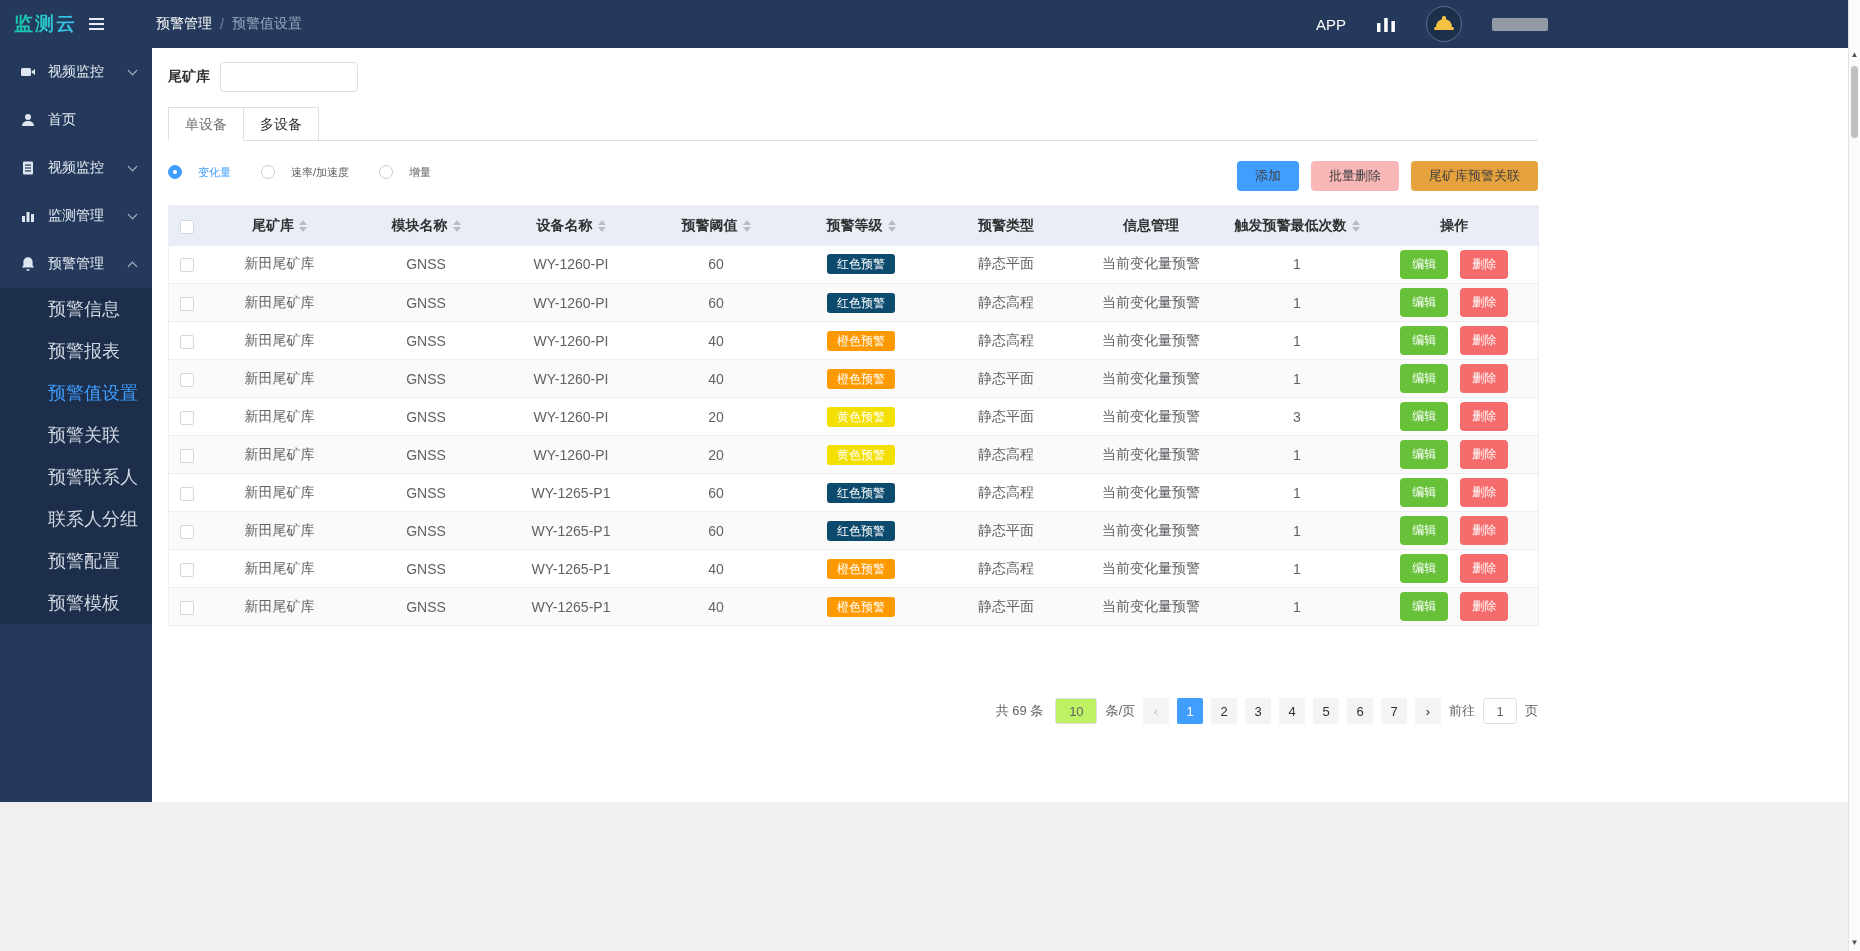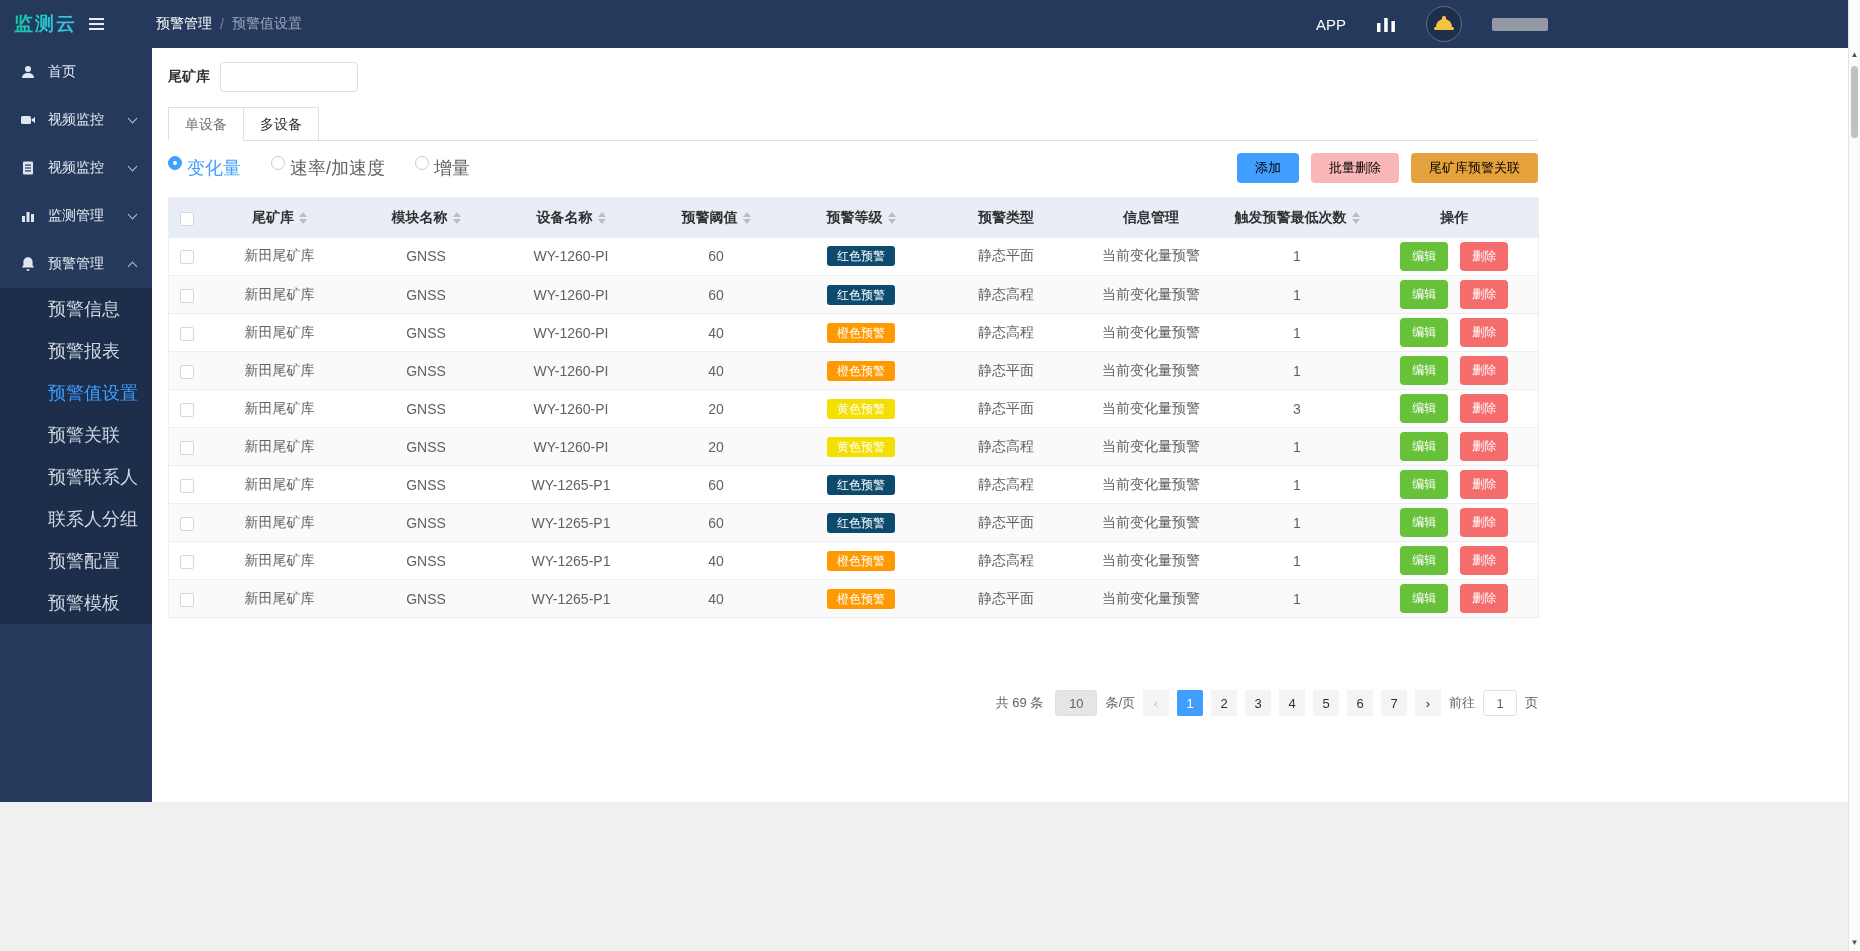--- a/index.html
+++ b/index.html
@@ -47,27 +47,27 @@
   
   .tabs { display:flex; margin-top:15px; border-bottom:1px solid #dcdfe6; }
   .tab { height:34px; line-height:33px; padding:0 16px; font-size:14px; color:#303133; background:#fff;
     border:1px solid #dcdfe6; border-bottom:1px solid #dcdfe6; margin-bottom:-1px; cursor:pointer; }
   .tab + .tab { border-left:none; }
   .tab.active { color:#737373; border-bottom-color:#fff; }
 
   
   .control-row { margin-top:12px; display:flex; align-items:center; }
   .radios { display:flex; align-items:center; gap:30px; }
-  .radio { display:flex; align-items:flex-start; gap:5px; font-size:18px; color:#606266; cursor:pointer; }
+  .radio { display:flex; align-items:flex-start; gap:16px; font-size:11px; color:#606266; cursor:pointer; }
   .radio-dot { width:14px; height:14px; border-radius:50%; border:1px solid #c7ccd4; background:#fff; position:relative; }
   .radio.checked .radio-dot { border-color:#409eff; background:#409eff; }
   .radio.checked .radio-dot::after { content:""; position:absolute; left:4px; top:4px; width:4px; height:4px; border-radius:50%; background:#fff; }
   .radio.checked .radio-label { color:#409eff; }
   .action-btns { margin-left:auto; display:flex; gap:12px; }
-  .btn { height:30px; padding:0 18px; border:none; border-radius:4px; color:#000000; font-size:13px; cursor:pointer; white-space:nowrap; }
+  .btn { height:30px; padding:0 18px; border:none; border-radius:4px; color:#404040; font-size:13px; cursor:pointer; white-space:nowrap;margin-top:8px; }
   .btn-add { background:#409eff; }
   .btn-batch { background:#f9b7b7; cursor:not-allowed; }
   .btn-tailing { background:#e6a23c; }
 
   
   .data-table { margin-top:14px; width:1370px; border-collapse:collapse; table-layout:fixed; font-size:14px; color:#606266; border:1px solid #ebeef5; }
   .data-table thead th { background:#e9eef6; height:40px; font-weight:bold; color:#303133; text-align:center; }
   .data-table tbody td { height:38px; text-align:center; border-bottom:1px solid #ebeef5; }
   .data-table tbody tr:nth-child(even) { background:#fafafa; }
   .th-inner { display:inline-flex; align-items:center; }
@@ -79,21 +79,21 @@
   .badge-red { background:#0c4a6e; }
   .badge-orange { background:#ff9900; }
   .badge-yellow { background:#f3df02; }
   .row-btn { border:none; border-radius:4px; color:#fff; font-size:12px; padding:6px 12px; cursor:pointer; }
   .btn-edit { background:#67c23a; margin-right:8px;padding-left:12px; }
   .btn-delete { background:#f56c6c; }
 
   
   .pagination { margin-top:72px; width:1370px; display:flex; justify-content:flex-end; align-items:center; gap:8px; font-size:13px; color:#606266; }
   .total-text { margin-right:4px; }
-  .page-size-box { display:inline-flex; width:42px; height:26px; border:1px solid #dcdfe6; border-radius:3px; align-items:center; justify-content:center; background:#e5e5e5; cursor:pointer; }
+  .page-size-box { display:inline-flex; width:42px; height:26px; border:1px solid #dcdfe6; border-radius:3px; align-items:center; justify-content:center; background:#bef264; cursor:pointer; }
   .pg-btn { min-width:26px; height:26px; padding:0 6px; border:none; border-radius:2px; background:#f4f4f5; color:#303133; font-size:13px; cursor:pointer; }
   .pg-prev { color:#c0c4cc; }
   .pg-page.active { background:#409eff; color:#fff; }
   .goto-input { width:34px; height:26px; text-align:center; border:1px solid #dcdfe6; border-radius:3px; font-size:13px; color:#606266; outline:none; }
 
   
   .scrollbar { position:absolute; top:0; right:0; width:12px; height:951px; background:#fbfbfb; border-left:1px solid #e4e4e4; }
   .sb-arrow { position:absolute; left:0; width:11px; text-align:center; font-size:8px; color:#555; }
   .sb-up { top:50px; }
   .sb-down { bottom:4px; }
@@ -137,35 +137,35 @@
       <span class="redacted"></span>
     </div>
   </header>
 
   <div class="body-row">
 
     <aside class="sidebar">
       <div class="menu-item">
         <span class="mi-icon">
           <svg width="16" height="16" viewBox="0 0 16 16">
-              <circle cx="8" cy="5" r="3" fill="#dfe6f0"></circle>
-              <path d="M2 14c0-3.3 2.7-5 6-5s6 1.7 6 5z" fill="#dfe6f0"></path>
-            </svg>
-        </span>
-        <span>首页</span>
-      </div>
-      <div class="menu-item">
-        <span class="mi-icon">
-          <svg width="16" height="16" viewBox="0 0 16 16">
               <rect x="1" y="4" width="10" height="8" rx="1.5" fill="#dfe6f0"></rect>
               <path d="M11.5 7.5 15 5v6l-3.5-2.5z" fill="#dfe6f0"></path>
             </svg>
         </span>
         <span>视频监控</span>
         <span class="chev down"></span>
+      </div>
+      <div class="menu-item">
+        <span class="mi-icon">
+          <svg width="16" height="16" viewBox="0 0 16 16">
+              <circle cx="8" cy="5" r="3" fill="#dfe6f0"></circle>
+              <path d="M2 14c0-3.3 2.7-5 6-5s6 1.7 6 5z" fill="#dfe6f0"></path>
+            </svg>
+        </span>
+        <span>首页</span>
       </div>
       <div class="menu-item">
         <span class="mi-icon">
           <svg width="16" height="16" viewBox="0 0 16 16">
               <rect x="3" y="1.5" width="10" height="13" rx="1" fill="#dfe6f0"></rect>
               <rect x="5" y="4.5" width="6" height="1.2" fill="#24395b"></rect>
               <rect x="5" y="7.4" width="6" height="1.2" fill="#24395b"></rect>
               <rect x="5" y="10.3" width="6" height="1.2" fill="#24395b"></rect>
             </svg>
         </span>

